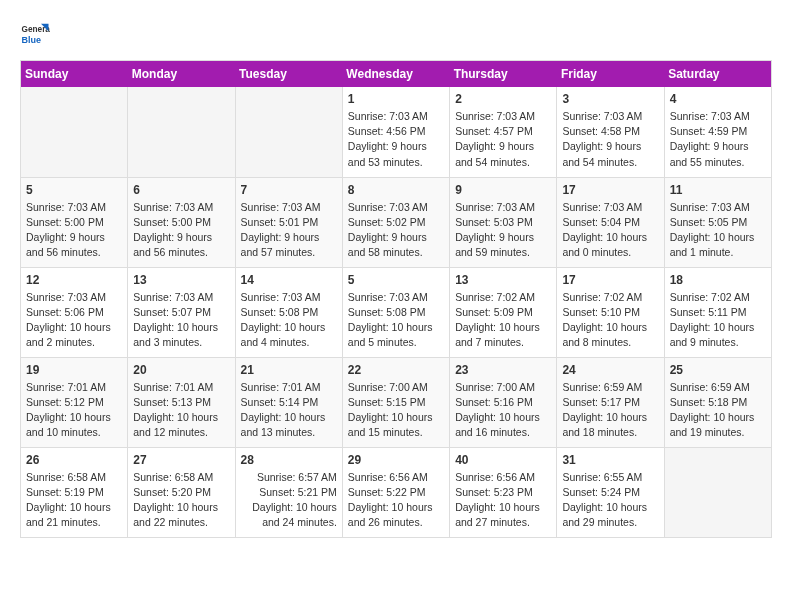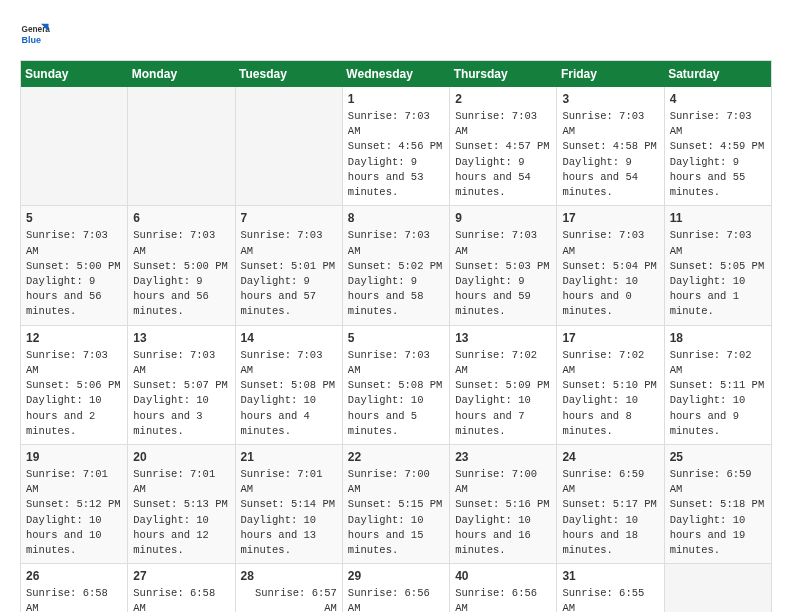--- a/index.html
+++ b/index.html
@@ -42,21 +42,21 @@
     .title-block p {
       font-size: 14px;
       color: #555;
     }
     .calendar {
       width: 100%;
       border-collapse: collapse;
       font-size: 11px;
     }
     .calendar thead tr {
-      background-color: #15803d;
+      background-color: #a21caf;
       color: white;
     }
     .calendar thead th {
       padding: 6px 4px;
       text-align: left;
       font-weight: bold;
       font-size: 12px;
     }
     .calendar tbody tr {
       border-bottom: 1px solid #ddd;
@@ -76,21 +76,20 @@
     .day-num {
       font-weight: bold;
       font-size: 12px;
       display: block;
       margin-bottom: 3px;
     }
     .day-info {
       color: #333;
       font-size: 10.5px;
       line-height: 1.45;
-      font-family: Liberation Mono, monospace;
     }
     .empty-cell { background: #f5f5f5 !important; }
     table { border: 1px solid #ddd; }
   </style>
 </head>
 <body>
 
 <div class="header">
   <div class="logo">
     <svg class="logo-icon" viewBox="0 0 40 40">

